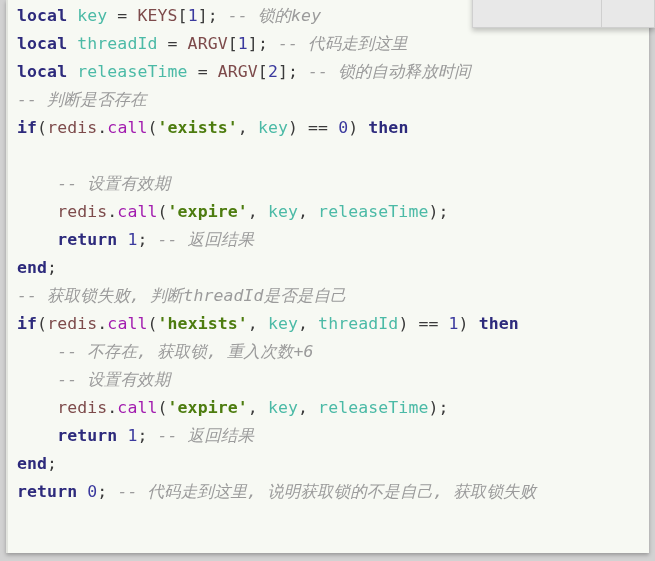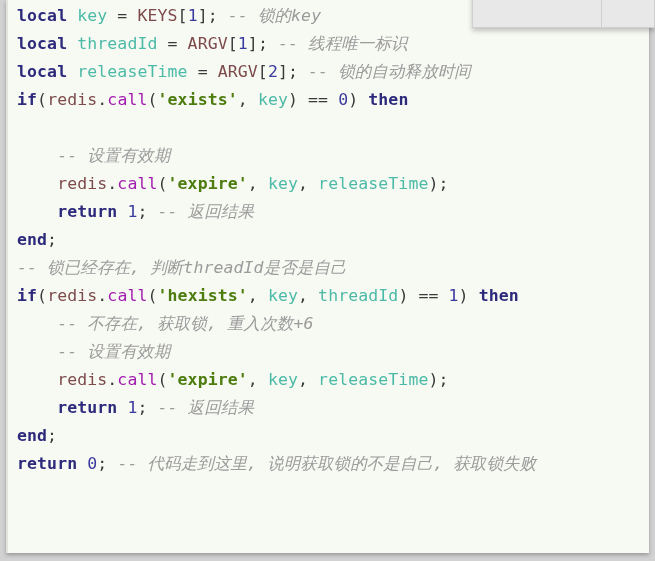--- a/index.html
+++ b/index.html
@@ -93,29 +93,30 @@
   #overlay-panel .cell.right { flex: 1 1 auto; }
 </style>
 </head>
 <body>
 
 <div id="page">
 
   <div id="code-block">
     <div id="code-lines">
         <div class="line"><span class="kw">local</span><span class="op"> </span><span class="var">key</span><span class="op"> = </span><span class="glob">KEYS</span><span class="op">[</span><span class="num">1</span><span class="op">]; </span><span class="cmt">-- 锁的key</span></div>
-        <div class="line"><span class="kw">local</span><span class="op"> </span><span class="var">threadId</span><span class="op"> = </span><span class="glob">ARGV</span><span class="op">[</span><span class="num">1</span><span class="op">]; </span><span class="cmt">-- 线程唯一标识</span></div>
+        <div class="line"><span class="kw">local</span><span class="op"> </span><span class="var">threadId</span><span class="op"> = </span><span class="glob">ARGV</span><span class="op">[</span><span class="num">1</span><span class="op">]; </span><span class="cmt">-- 代码走到这里</span></div>
         <div class="line"><span class="kw">local</span><span class="op"> </span><span class="var">releaseTime</span><span class="op"> = </span><span class="glob">ARGV</span><span class="op">[</span><span class="num">2</span><span class="op">]; </span><span class="cmt">-- 锁的自动释放时间</span></div>
+        <div class="line"><span class="cmt">-- 判断是否存在</span></div>
         <div class="line"><span class="kw">if</span><span class="op">(</span><span class="glob">redis</span><span class="op">.</span><span class="fn">call</span><span class="op">(</span><span class="str">'exists'</span><span class="op">, </span><span class="var">key</span><span class="op">) == </span><span class="num">0</span><span class="op">) </span><span class="kw">then</span></div>
         <div class="line"><span class="op">    </span></div>
         <div class="line"><span class="op">    </span><span class="cmt">-- 设置有效期</span></div>
         <div class="line"><span class="op">    </span><span class="glob">redis</span><span class="op">.</span><span class="fn">call</span><span class="op">(</span><span class="str">'expire'</span><span class="op">, </span><span class="var">key</span><span class="op">, </span><span class="var">releaseTime</span><span class="op">);</span></div>
         <div class="line"><span class="op">    </span><span class="kw">return</span><span class="op"> </span><span class="num">1</span><span class="op">; </span><span class="cmt">-- 返回结果</span></div>
         <div class="line"><span class="kw">end</span><span class="op">;</span></div>
-        <div class="line"><span class="cmt">-- 锁已经存在, 判断threadId是否是自己</span></div>
+        <div class="line"><span class="cmt">-- 获取锁失败, 判断threadId是否是自己</span></div>
         <div class="line"><span class="kw">if</span><span class="op">(</span><span class="glob">redis</span><span class="op">.</span><span class="fn">call</span><span class="op">(</span><span class="str">'hexists'</span><span class="op">, </span><span class="var">key</span><span class="op">, </span><span class="var">threadId</span><span class="op">) == </span><span class="num">1</span><span class="op">) </span><span class="kw">then</span></div>
         <div class="line"><span class="op">    </span><span class="cmt">-- 不存在, 获取锁, 重入次数+6</span></div>
         <div class="line"><span class="op">    </span><span class="cmt">-- 设置有效期</span></div>
         <div class="line"><span class="op">    </span><span class="glob">redis</span><span class="op">.</span><span class="fn">call</span><span class="op">(</span><span class="str">'expire'</span><span class="op">, </span><span class="var">key</span><span class="op">, </span><span class="var">releaseTime</span><span class="op">);</span></div>
         <div class="line"><span class="op">    </span><span class="kw">return</span><span class="op"> </span><span class="num">1</span><span class="op">; </span><span class="cmt">-- 返回结果</span></div>
         <div class="line"><span class="kw">end</span><span class="op">;</span></div>
         <div class="line"><span class="kw">return</span><span class="op"> </span><span class="num">0</span><span class="op">; </span><span class="cmt">-- 代码走到这里, 说明获取锁的不是自己, 获取锁失败</span></div>
       </div>
   </div>
 

